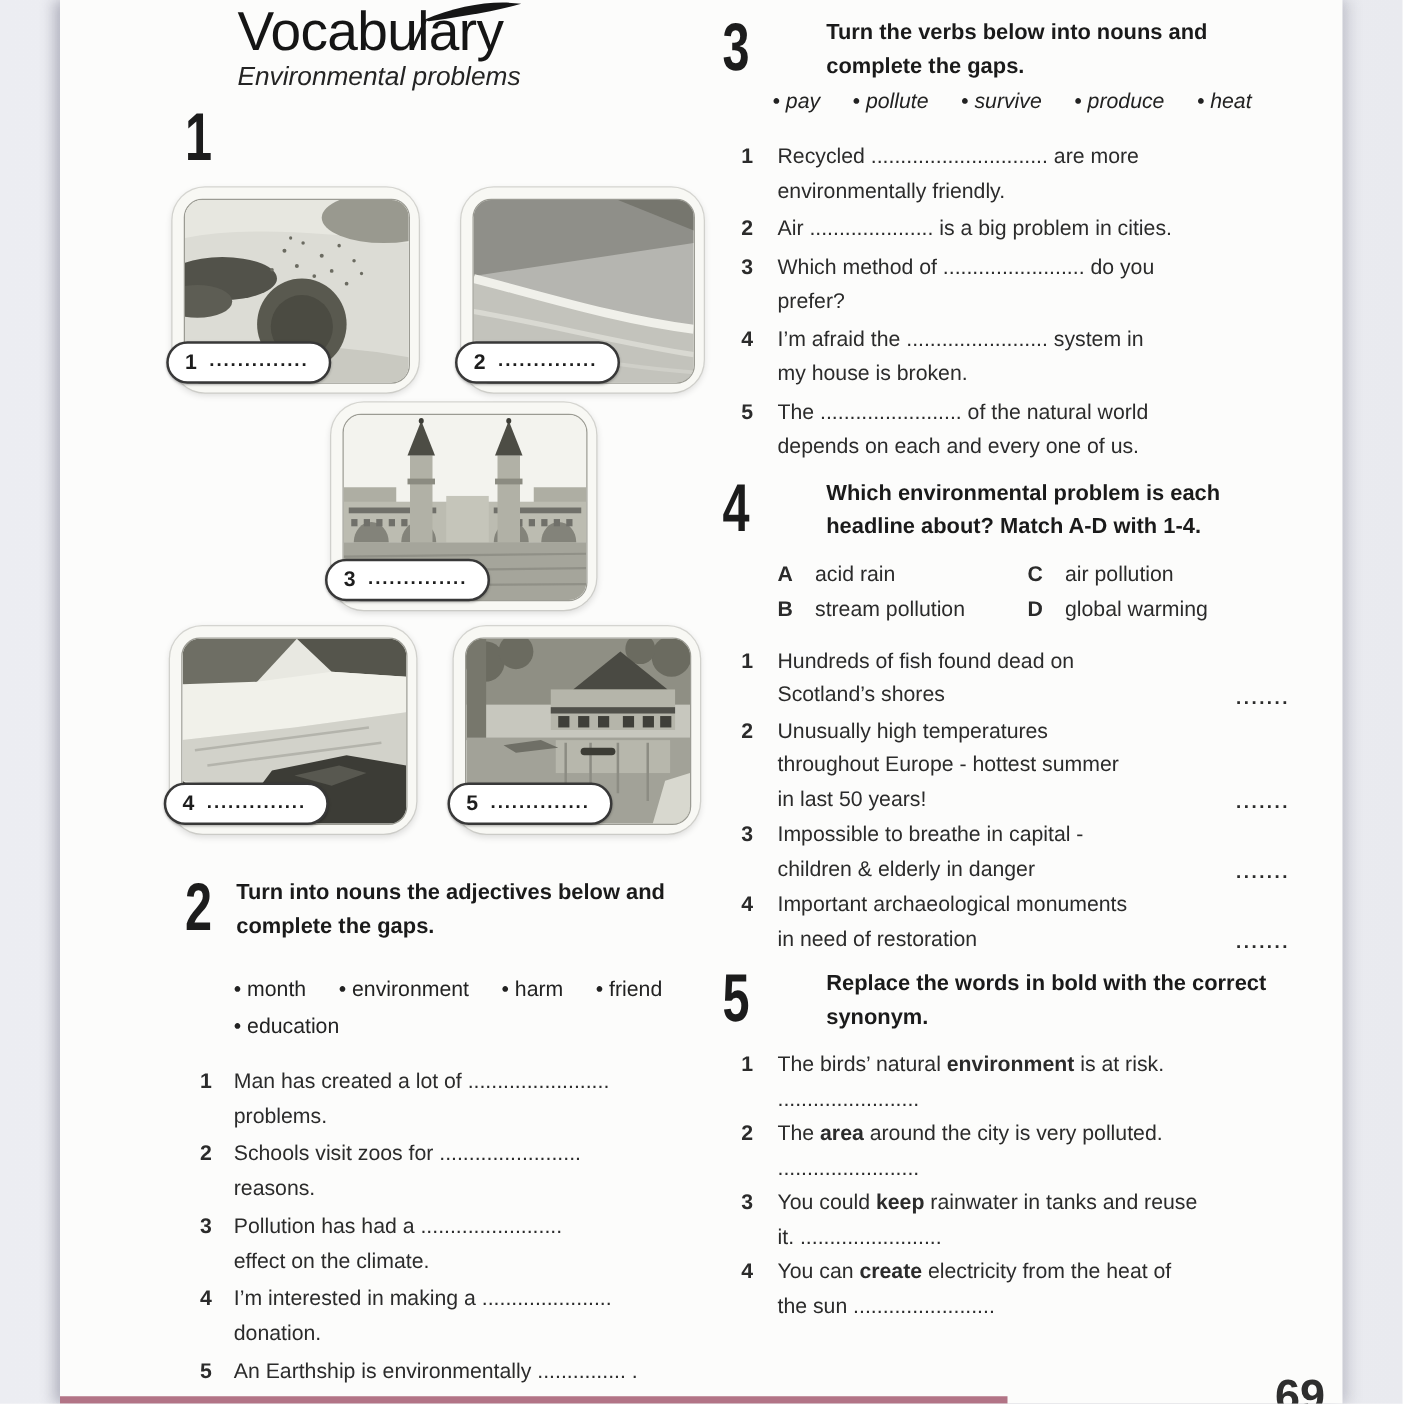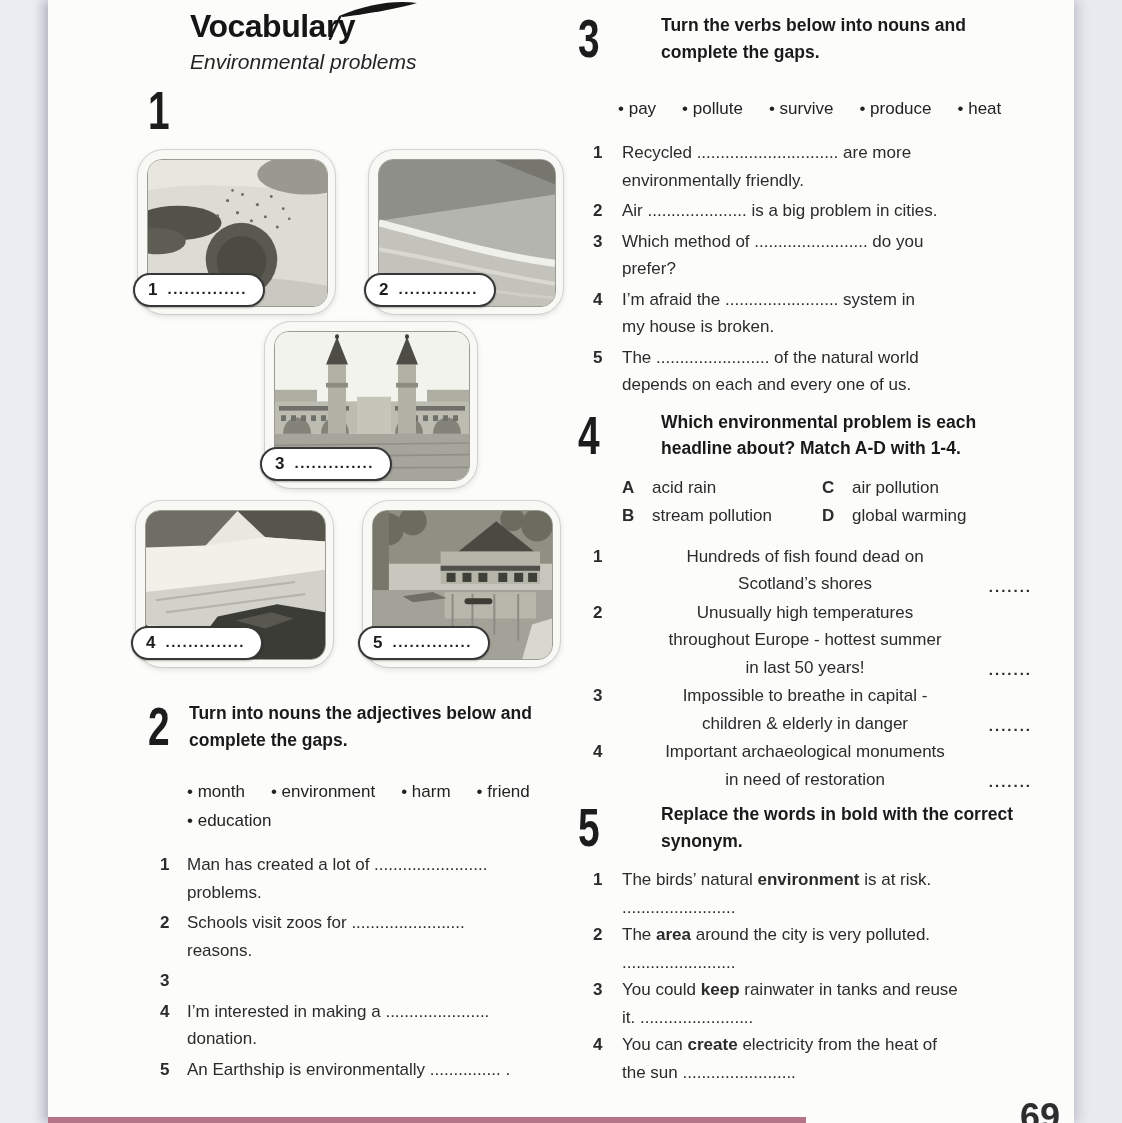--- a/index.html
+++ b/index.html
@@ -11,21 +11,21 @@
   .page{
     position:absolute;left:48px;top:0;width:1026px;height:1123px;
     background:#fcfcfb;overflow:hidden;
     box-shadow:-6px 0 10px rgba(70,70,95,.30),6px 0 10px rgba(70,70,95,.18);
   }
   
   .swoosh{position:absolute;left:289px;top:0;}
   .pen-stroke{position:absolute;left:280px;top:16px;}
   
   .header{position:absolute;left:142px;top:8px;}
-  .title{font-size:32px;font-weight:bold;color:#151515;letter-spacing:-.5px;line-height:36px;}
+  .title{font-size:44px;font-weight:normal;color:#151515;letter-spacing:-.5px;line-height:36px;}
   .subtitle{font-size:21px;font-style:italic;color:#242424;margin-top:4px;line-height:27px;}
   
   .exrow{display:flex;gap:7px;}
   .bignum{
     flex:none;width:36px;font-size:54px;font-weight:bold;color:#1c1c1c;
     transform:scaleX(.72);transform-origin:left top;line-height:47px;letter-spacing:-1px;margin-top:3px;
   }
   .exhead{font-weight:bold;font-size:17.5px;line-height:26.5px;color:#1a1a1a;white-space:pre-line;}
   .exhead i{font-style:italic;}
   .bank{font-size:17px;line-height:26px;display:flex;flex-wrap:wrap;column-gap:26px;row-gap:3px;color:#222;}
@@ -64,29 +64,29 @@
   .ex2 .itext{flex:none;width:376px;}
   
   .colR{position:absolute;left:528px;top:0;width:462px;}
   .colR .bignum{margin-left:2px;width:38px;}
   .colR .exhead{flex:1;margin-left:38px;}
   .colR .bank{margin-left:42px;}
   .colR .items{margin-left:17px;}
   .colR .inum{width:29px;}
   .colR .itext{flex:none;width:366px;}
   .ex3{padding-top:12px;}
-  .ex3 .bank{margin-top:31px;}
+  .ex3 .bank{margin-top:3px;font-style:italic;}
   .ex3 .items{margin-top:17px;}
   .ex4{margin-top:10px;}
   .opts{margin:13px 0 0 46px;display:grid;grid-template-columns:200px auto;row-gap:3px;font-size:17px;line-height:25px;}
   .opt{display:flex;}
   .olet{flex:none;width:30px;font-weight:bold;}
   .ex4 .items{margin-top:15px;}
   .ex4 .item{position:relative;margin-bottom:1px;}
-  .ex4 .itext{text-align:center;}
+  .ex4 .itext{text-align:left;}
   .tail{position:absolute;right:6px;bottom:3px;font-weight:bold;font-size:15px;letter-spacing:2px;}
   .ex5{margin-top:8px;}
   .ex5 .bank{margin-top:14px;}
   .ex5 .items{margin-top:12px;}
   .ex5 .item{margin-bottom:0;}
   .ex5 .itext{line-height:27.5px;}
   
   .footer-bar{position:absolute;left:0;top:1117px;width:758px;height:6px;background:#b27486;}
   .page-number{position:absolute;top:1096px;right:14px;font-size:36px;font-weight:bold;color:#2e2e2e;}
 </style>
@@ -298,20 +298,21 @@
         <div class="item">
           <span class="inum">1</span>
           <span class="itext">Man has created a lot of ........................<br>problems.</span>
         </div>
         <div class="item">
           <span class="inum">2</span>
           <span class="itext">Schools visit zoos for ........................<br>reasons.</span>
         </div>
         <div class="item">
           <span class="inum">3</span>
+          <span class="itext">Pollution has had a ........................<br>effect on the climate.</span>
         </div>
         <div class="item">
           <span class="inum">4</span>
           <span class="itext">I’m interested in making a ......................<br>donation.</span>
         </div>
         <div class="item">
           <span class="inum">5</span>
           <span class="itext">An Earthship is environmentally ............... .</span>
         </div>
       </div>

